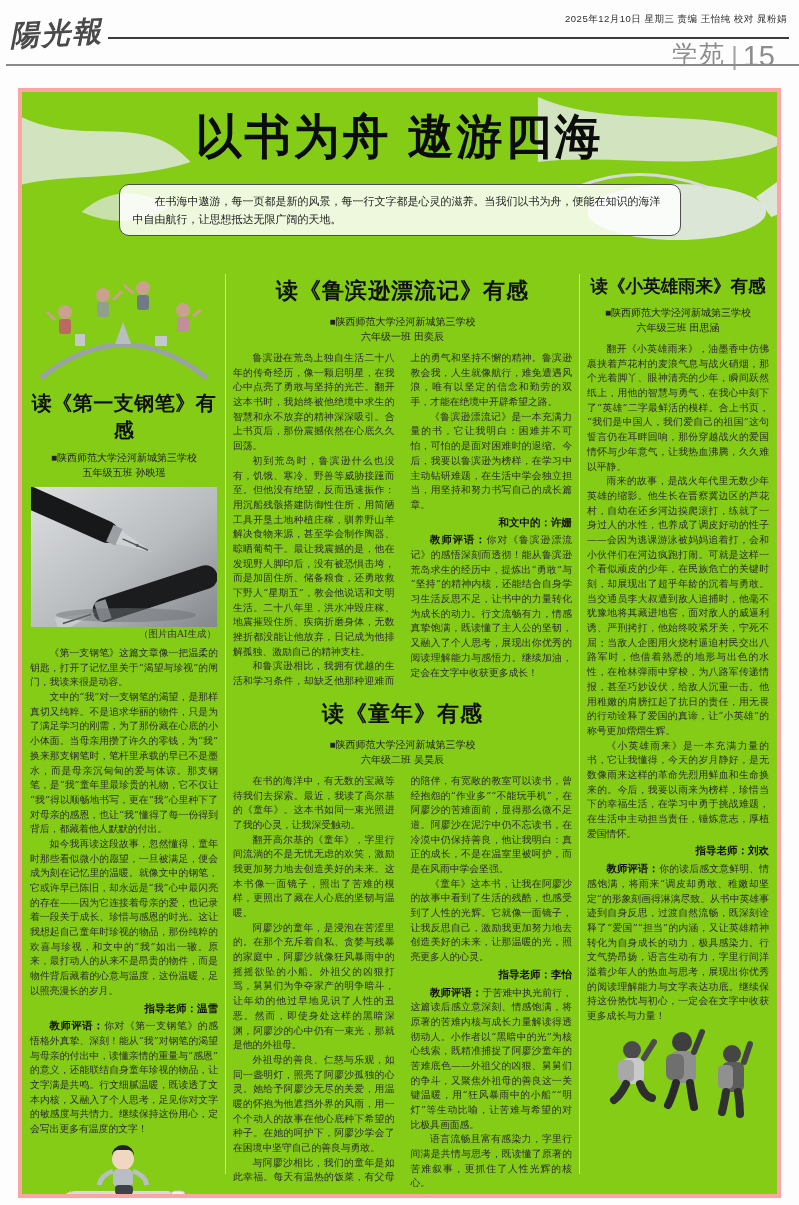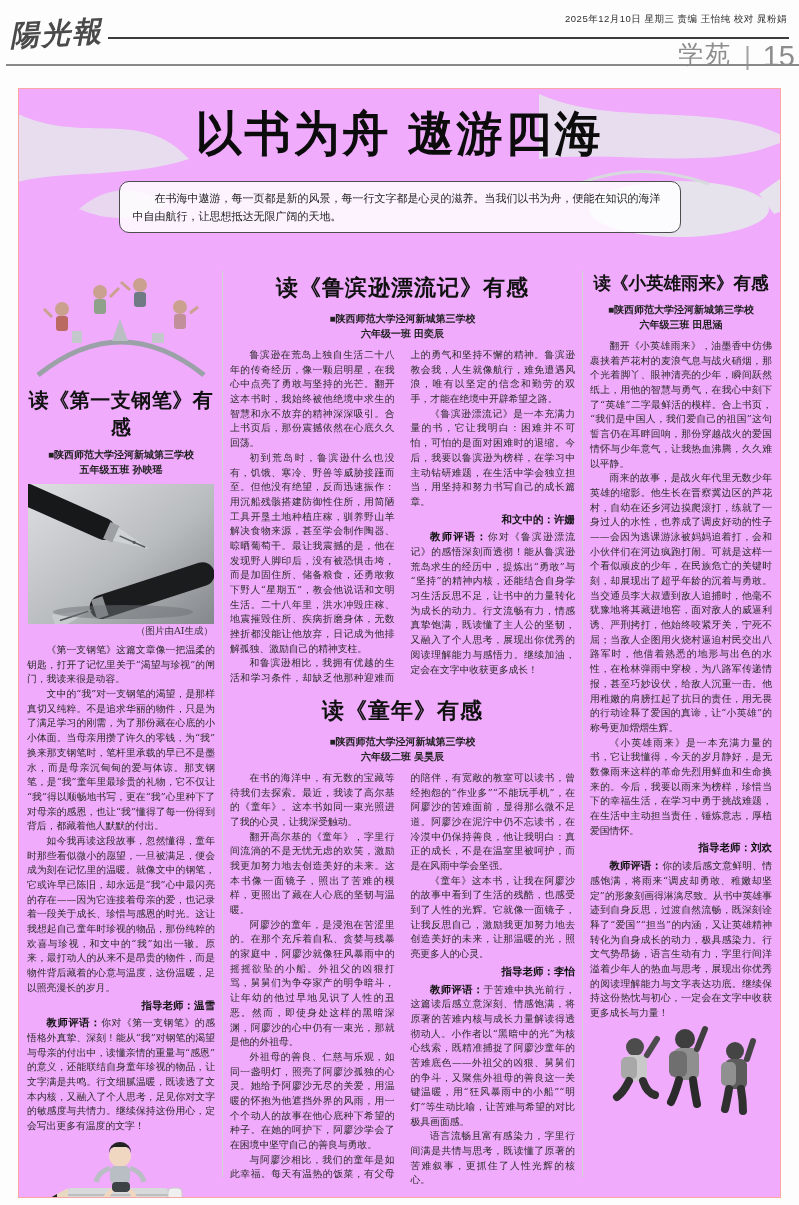--- a/index.html
+++ b/index.html
@@ -10,30 +10,30 @@
     font-family:"Liberation Sans", sans-serif; color:#1c1c1c;
   }
   
   .logo {
     position:absolute; left:10px; top:14px; width:100px;
     font-family:"DejaVu Serif", serif; font-style:italic; font-weight:bold;
     font-size:29px; color:#4a4a4a; letter-spacing:2px; transform:rotate(-3deg);
   }
   .dateline { position:absolute; right:12px; top:13px; font-size:9.5px; color:#2e2e2e; letter-spacing:.5px; }
   .rule1 { position:absolute; left:108px; right:10px; top:37px; height:2px; background:#3c3c3c; }
-  .section-wrap { position:absolute; right:4px; top:38px; display:flex; align-items:flex-end; gap:12px; color:#8d8d8d; }
+  .section-wrap { position:absolute; right:24px; top:38px; display:flex; align-items:flex-end; gap:5px; color:#8d8d8d; }
   .section-name { font-size:25px; letter-spacing:2px; }
   .section-bar { font-size:25px; font-weight:200; color:#a5a5a5; }
   .page-no { font-size:29px; line-height:.95; }
   .rule2 { position:absolute; left:6px; right:0; top:64px; height:2px; background:#8a8a8a; }
 
   
   .frame {
     position:absolute; top:88px; left:18px; right:18px; bottom:7px;
-    border:1px solid #fca5a5; background:#f0abfc; overflow:hidden;
+    border:4px solid #fca5a5; background:#84cc16; overflow:hidden;
   }
   .banner { position:relative; height:168px; }
   .banner-deco { position:absolute; inset:0; width:100%; height:100%; }
   .headline {
     position:relative; text-align:center; padding-top:14px;
     font-size:46px; font-weight:900; letter-spacing:3px; color:#0c0c0c;
     transform:scaleY(1.04);
   }
   .intro-box {
     position:relative; width:562px; margin:16px auto 0;
@@ -45,21 +45,21 @@
   .cols { display:flex; padding:10px 8px 0 8px; height:calc(100% - 178px); }
   .vdiv { width:1px; background:#d2d2d2; margin:4px 7px 10px 7px; }
   .col-left  { width:188px; flex:none; }
   .col-mid   { flex:1; min-width:0; }
   .col-right { width:182px; flex:none; }
 
   .art-title  { text-align:center; font-weight:bold; color:#111; }
   .t-left  { font-size:20px; letter-spacing:.5px; margin:8px 0 6px; }
   .t-mid   { font-size:22px; letter-spacing:1px; margin:6px 0 8px; }
   .t-right { font-size:17.5px; margin:4px 0 7px; }
-  .byline { text-align:center; font-size:10px; font-weight:bold; color:#222; line-height:1.5; margin-bottom:7px; }
+  .byline { text-align:center; font-size:10px; font-weight:normal; color:#222; line-height:1.5; margin-bottom:7px; }
 
   .body-text { font-family:"DejaVu Serif", serif; font-size:9.8px; line-height:1.5; color:#2b2b2b; text-align:justify; }
   .body-text p { text-indent:2em; }
   .two-col { column-count:2; column-gap:16px; }
   .teacher { text-align:right; font-family:"Liberation Sans", sans-serif; font-weight:bold; font-size:10.5px; color:#111; margin:2px 0; }
   .comment b { font-family:"Liberation Sans", sans-serif; font-size:10.3px; color:#111; }
 
   .photo-wrap { margin:2px 0 0; }
   .photo-caption { text-align:right; font-family:"DejaVu Serif", serif; font-size:9.5px; color:#333; margin:1px 2px 5px 0; }
 

